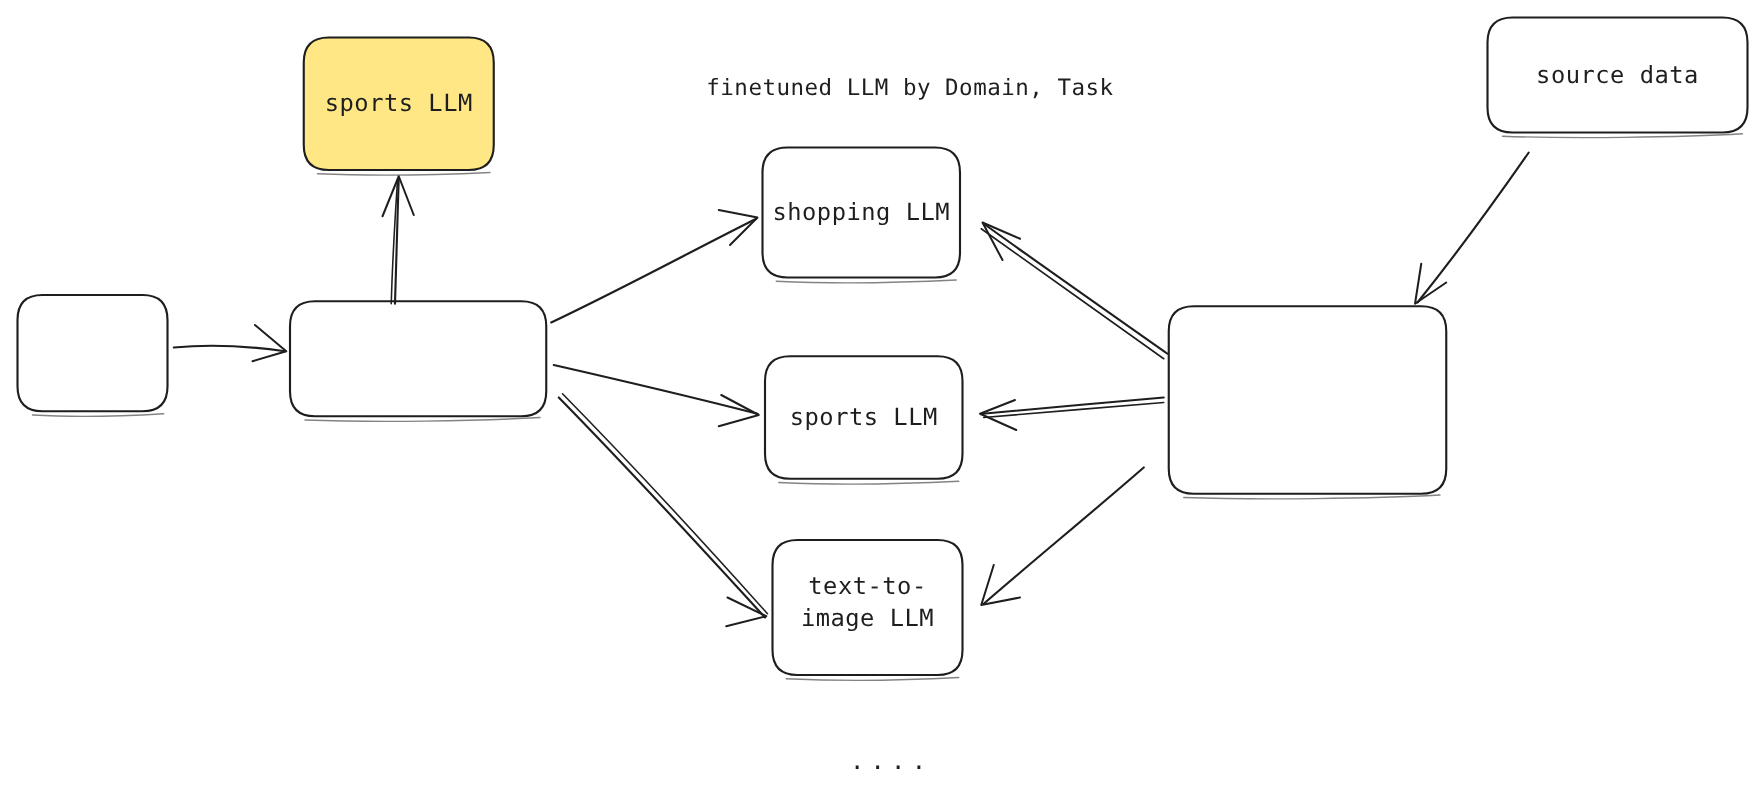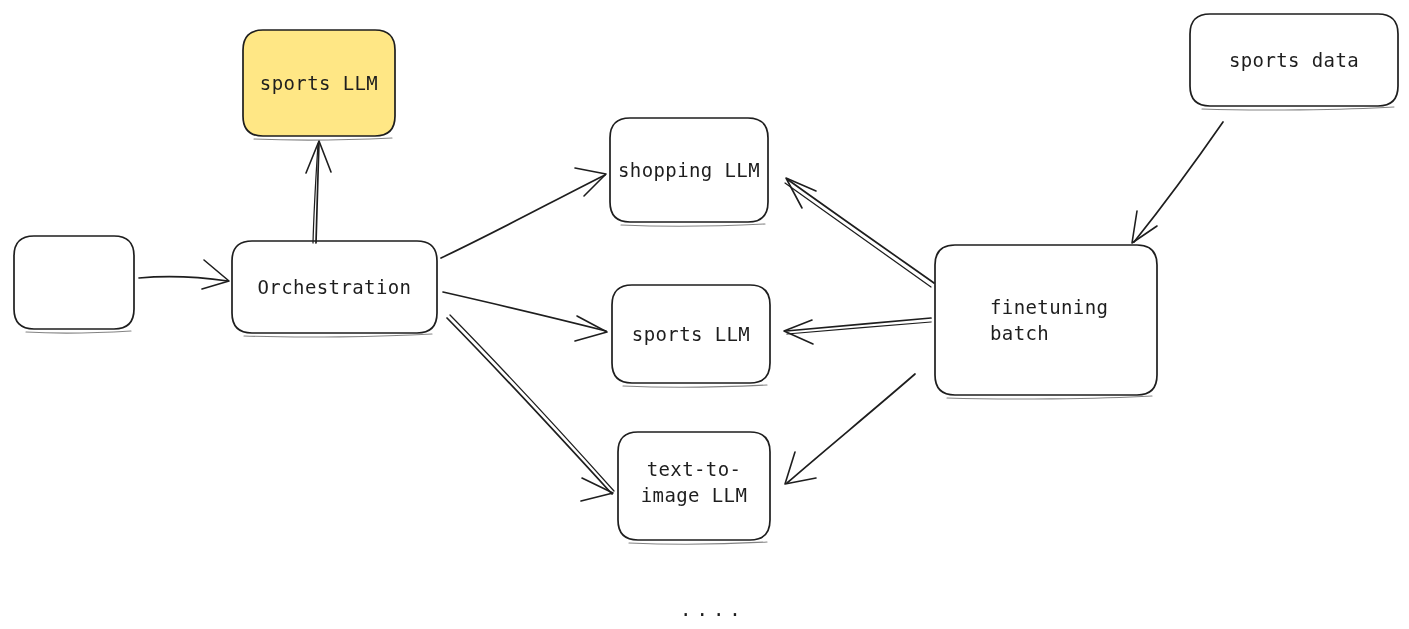--- a/index.html
+++ b/index.html
@@ -184,33 +184,31 @@
       <path class="arrow-head" d="M795 452 L785 484 L816 478"></path>
     </g>
 
     <g>
       <path class="edge-line" d="M1223 122 C 1198 158, 1162 207, 1134 242"></path>
       <path class="arrow-head" d="M1137 211 L1132 243 L1157 226"></path>
     </g>
 
   </svg>
 
-
-
-  <div class="node-label" style="left:232px; top:241px; width:205px; height:92px;">Orchestration</div>
+  <div class="free-text" style="left:565px; top:59px;">finetuned LLM by Domain, Task</div>
+
+
 
   <div class="node-label" style="left:243px; top:30px; width:152px; height:106px;">sports LLM</div>
 
   <div class="node-label" style="left:610px; top:118px; width:158px; height:104px;">shopping LLM</div>
 
   <div class="node-label" style="left:612px; top:285px; width:158px; height:98px;border-radius:28px;">sports LLM</div>
 
   <div class="node-label" style="left:618px; top:432px; width:152px; height:100px;">text-to-
 image LLM</div>
 
-  <div class="node-label left-align" style="left:990px; top:245px; width:167px; height:150px;">finetuning
-batch</div>
-
-  <div class="node-label" style="left:1190px; top:14px; width:208px; height:92px;">sports data</div>
+
+  <div class="node-label" style="left:1190px; top:14px; width:208px; height:92px;">source data</div>
 
   <div class="dots-text" style="left:680px; top:598px;">....</div>
 
 </div>
 
 </body></html>

